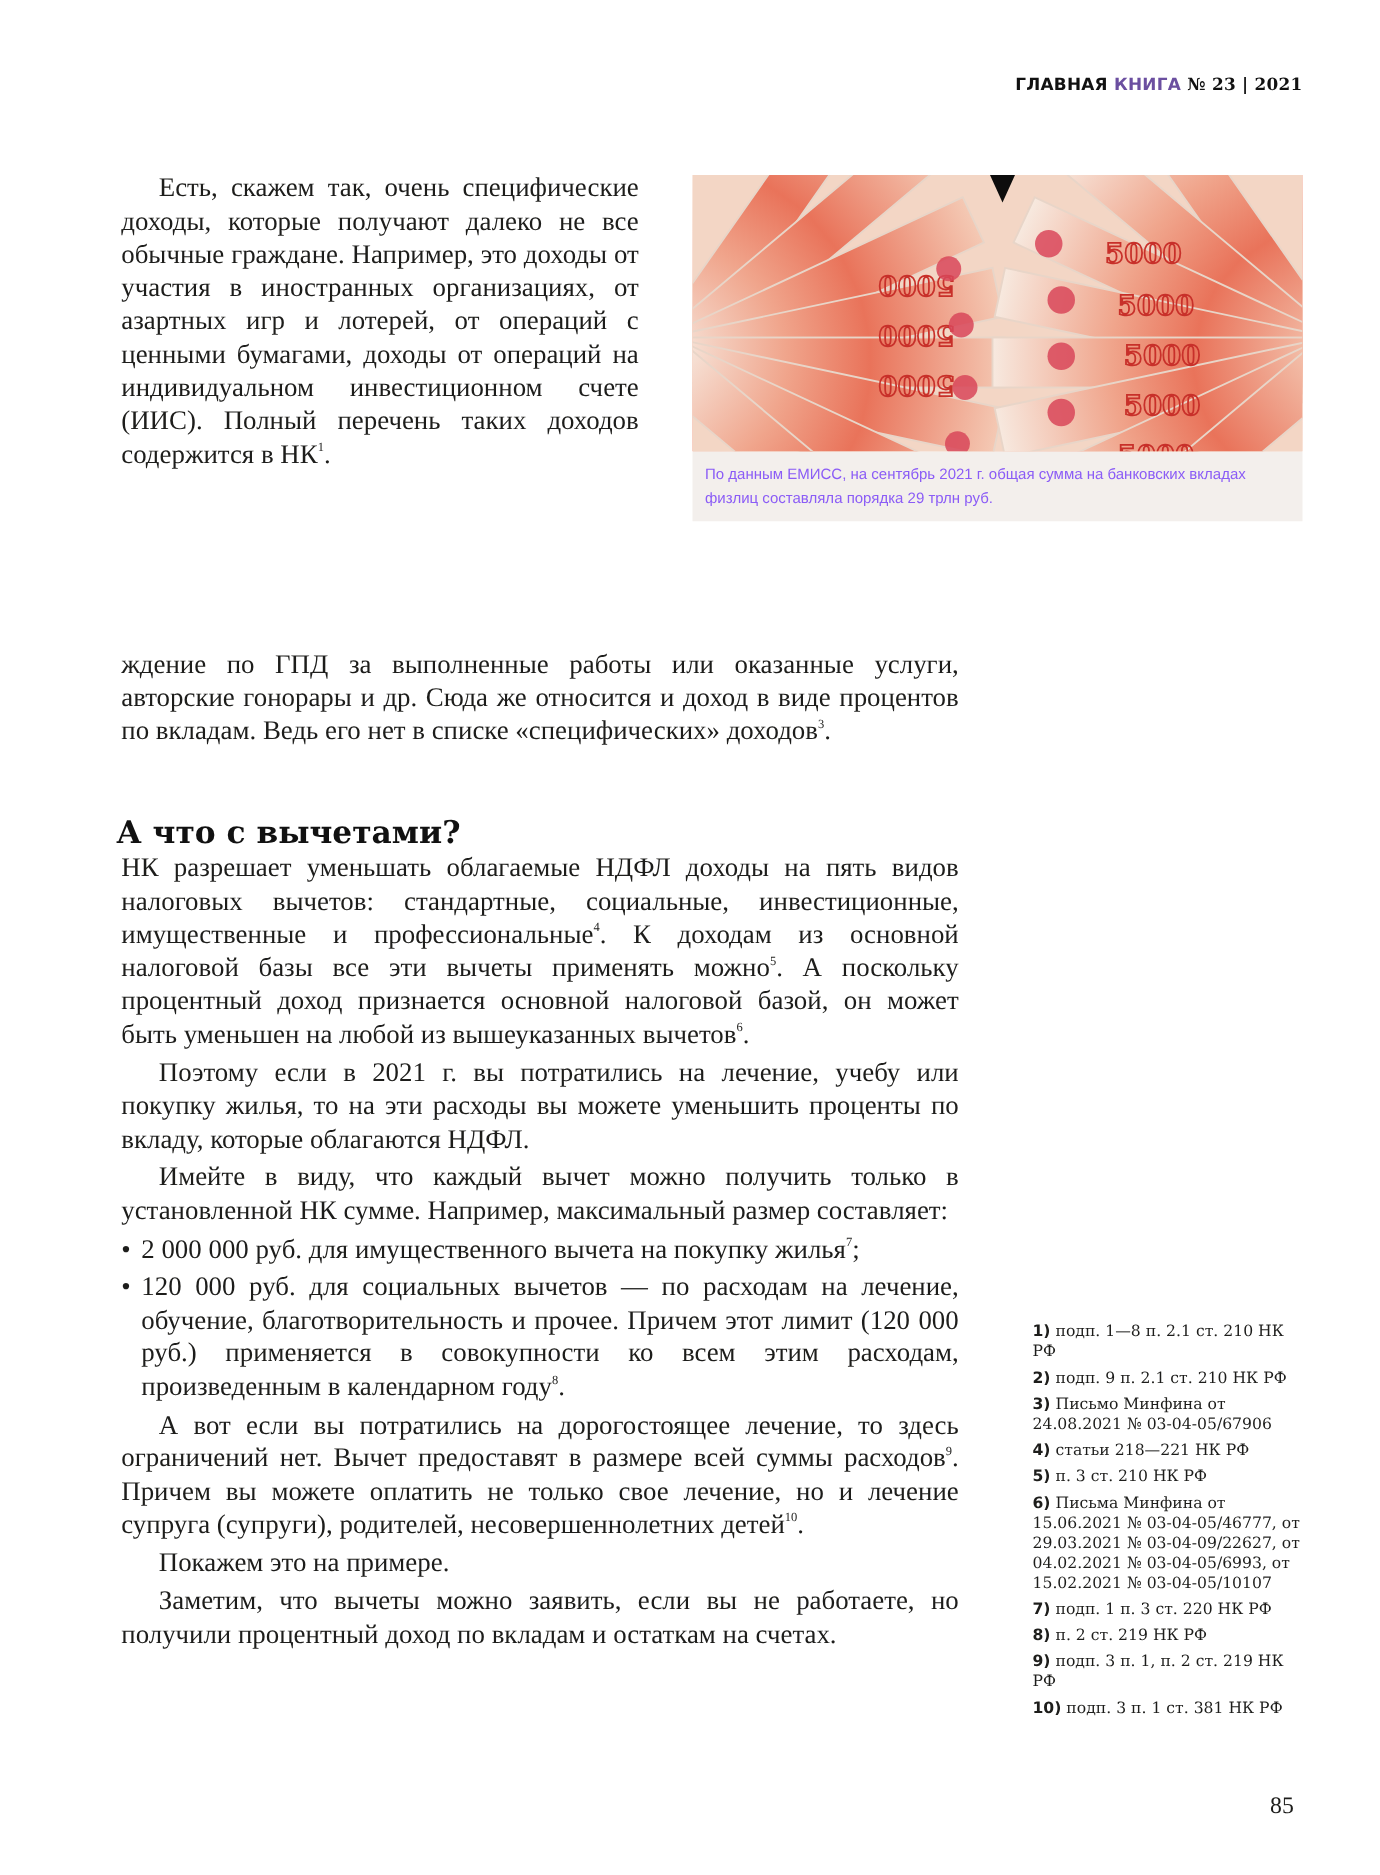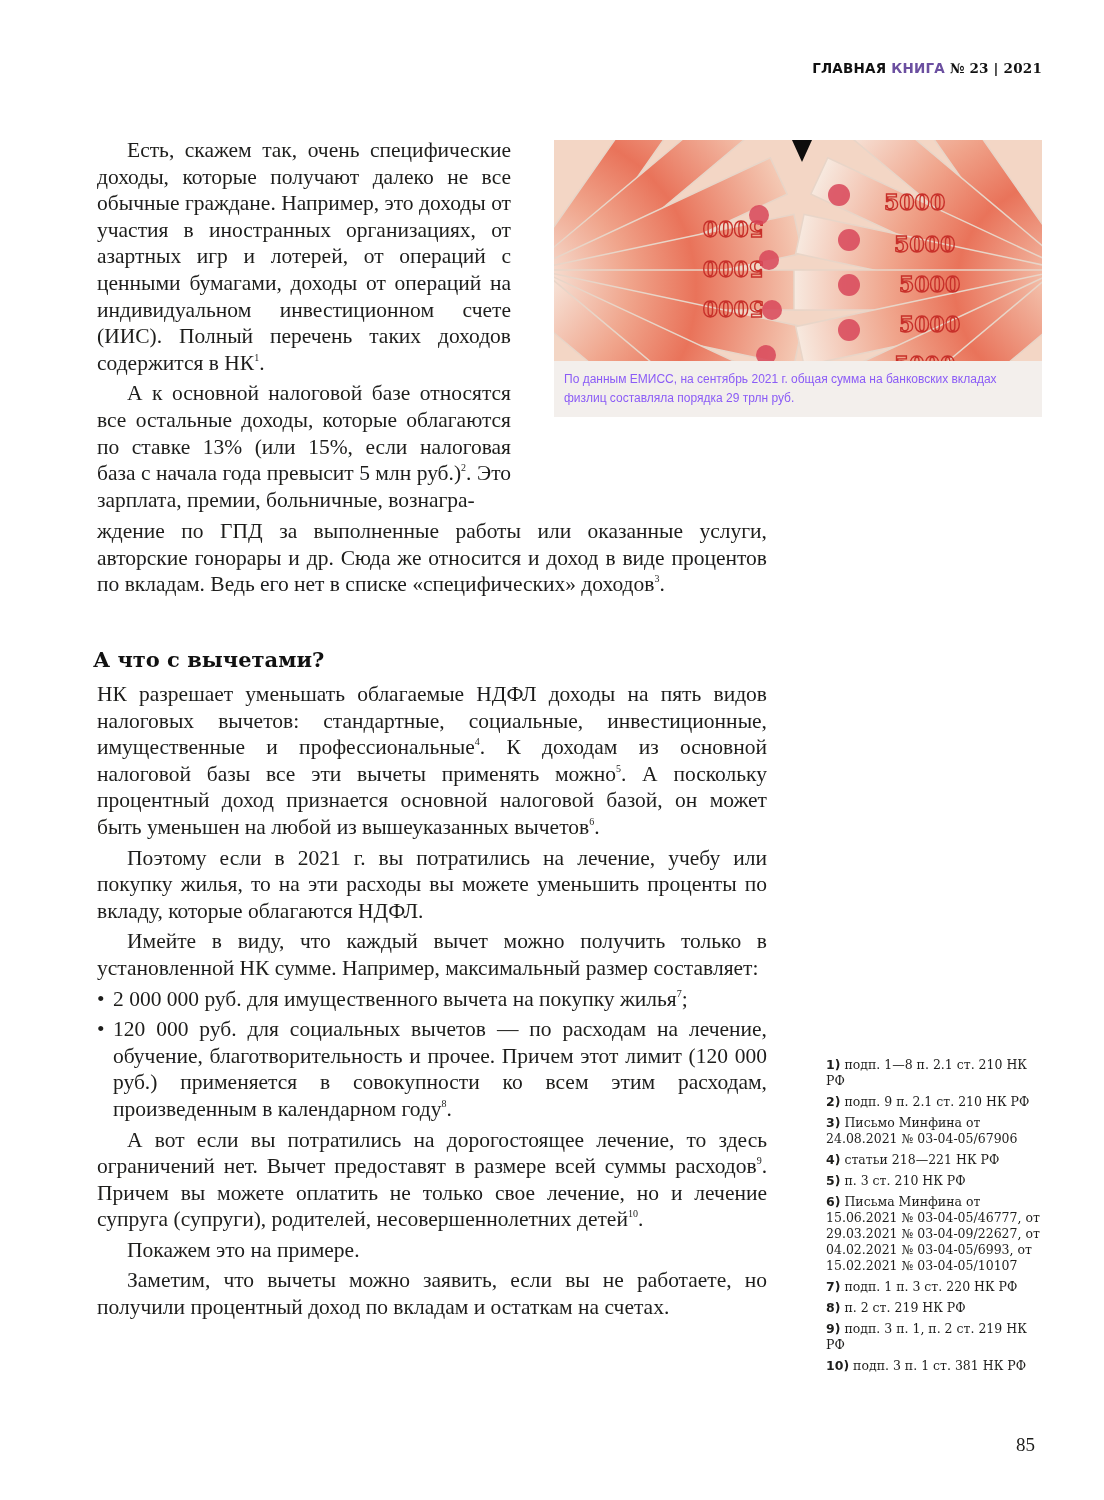--- a/index.html
+++ b/index.html
@@ -19,42 +19,41 @@
   .col-narrow { position: absolute; left: 93px; top: 133px; width: 422px; }
   .col-wide { position: absolute; left: 93px; top: 514px; width: 678px; }
 
   .photo-wrap { position: absolute; left: 554px; top: 140px; width: 488px; }
   .photo { width: 488px; height: 221px; position: relative; overflow: hidden;
            background: linear-gradient(135deg, #f6d8c6 0%, #ef9a80 25%, #f3c2ad 45%, #f7e6dc 55%, #ee8c70 75%, #f5cdb8 100%); }
   .caption { background: #f3efec; padding: 9px 10px 10px 10px; font-family: "Liberation Sans", "DejaVu Sans", sans-serif;
              font-size: 12px; line-height: 19px; color: #8b5cf6; height: 37px; }
 
   .heading { position: absolute; left: 93px; top: 630px; font-family: "DejaVu Serif", "Liberation Serif", serif;
-             font-weight: bold; font-size: 21px; color: #111; }
+             font-weight: bold; font-size: 25px; color: #111; }
   .col-main { position: absolute; left: 93px; top: 677px; width: 678px; }
   .bullet { position: relative; padding-left: 16px; text-indent: 0; }
   .bullet .dot { position: absolute; left: 0; top: 0; }
 
   .footnotes { position: absolute; left: 826px; top: 1057px; width: 230px; font-family: "DejaVu Serif", "Liberation Serif", serif;
                font-size: 12.5px; line-height: 16px; color: #1d1d1b; }
   .fn { margin: 0 12px 5px 0; }
   .fn b { font-family: "DejaVu Sans", "Liberation Sans", sans-serif; font-weight: bold; }
   .page-num { position: absolute; left: 1016px; top: 1434px; font-family: "Liberation Serif", "DejaVu Serif", serif;
               font-size: 19px; color: #1d1d1b; }
 </style>
 </head>
 <body>
 
 <div class="header">
   <span class="mag1">ГЛАВНАЯ </span><span class="mag2">КНИГА</span><span class="issue"> № 23 | 2021</span>
 </div>
 
 <div class="col-narrow body-text">
   <p class="p indent"><span>Есть, скажем так, очень специфические доходы, которые получают далеко не все обычные граждане. Например, это доходы от участия в иностранных организациях, от азартных игр и лотерей, от операций с ценными бумагами, доходы от операций на индивидуальном инвестиционном счете (ИИС). Полный перечень таких доходов содержится в НК</span><sup>1</sup><span>.</span></p>
-  <p class="p indent"><span>А к основной налоговой базе относятся все остальные доходы, которые облагаются по ставке 13% (или 15%, если налоговая база с начала года превысит 5 млн руб.)</span><sup>2</sup><span>. Это зарплата, премии, больничные, вознагра-</span></p>
 </div>
 
 <div class="col-wide body-text">
   <p class="p"><span>ждение по ГПД за выполненные работы или оказанные услуги, авторские гонорары и др. Сюда же относится и доход в виде процентов по вкладам. Ведь его нет в списке «специфических» доходов</span><sup>3</sup><span>.</span></p>
 </div>
 
 <div class="photo-wrap">
   <div class="photo" title="Веер купюр номиналом 5000 рублей">
     <svg width="488" height="283" viewBox="0 0 488 283">
       <defs>

